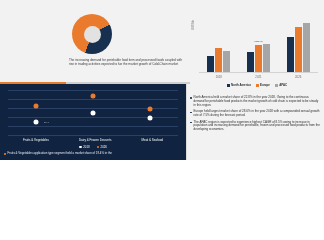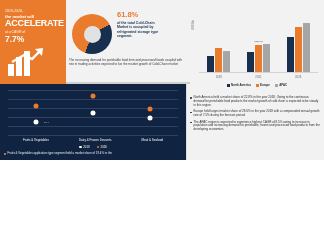--- a/index.html
+++ b/index.html
@@ -94,47 +94,25 @@
 
   .divider{position:absolute;left:186px;top:84px;width:.6px;height:76px;background:#dcdcdc;}
   .topstrip{position:absolute;left:0;top:82px;width:66px;height:2px;background:#ea7b2d;}
   .topstrip2{position:absolute;left:66px;top:82px;width:124px;height:2px;background:#cfcfcf;}
 </style>
 </head>
 <body>
 
 <div class="page">
 
-  <div class="cagr-panel">
-    <div class="cagr-inner">
-      <div class="cagr-line1">2019-2026,</div>
-      <div class="cagr-line2">the market will</div>
-      <div class="cagr-big">ACCELERATE</div>
-      <div class="cagr-line3">at a CAGR of</div>
-      <div class="cagr-pct">7.7%</div>
-    </div>
-    <div class="bars-icon">
-      <svg width="38" height="28" viewBox="0 0 38 28">
-        <rect x="0" y="16" width="6" height="12" fill="#ffffff"></rect>
-        <rect x="8" y="9" width="6" height="19" fill="#ffffff"></rect>
-        <rect x="16" y="3" width="6" height="25" fill="#ffffff"></rect>
-        <path d="M4 14 L16 7 L24 11 L33 2" stroke="#ffffff" stroke-width="2.4" fill="none"></path>
-        <path d="M27 1 L35 0 L34 8 Z" fill="#ffffff"></path>
-      </svg>
-    </div>
-  </div>
   <div class="topstrip"></div>
   <div class="topstrip2"></div>
 
   <div class="donut-wrap">
     <div class="donut"></div>
-    <div class="callout">
-      <div class="callout-pct">61.8%</div>
-      <div class="callout-txt">of the total Cold-Chain Market is occupied by refrigerated storage type segment.</div>
-    </div>
     <div class="para">The increasing demand for perishable food item and processed foods coupled with rise in trading activities expected to fue the market growth of Cold-Chain market</div>
   </div>
 
   <div class="barchart">
     <div class="ylab">US$ Mn</div>
     <div class="plot">
       <div class="groups" id="bar-groups">
           <div class="grp">
             <div class="bar na" style="height: 15.68px;"></div>
             <div class="bar eu" style="height: 23.52px;"></div>

